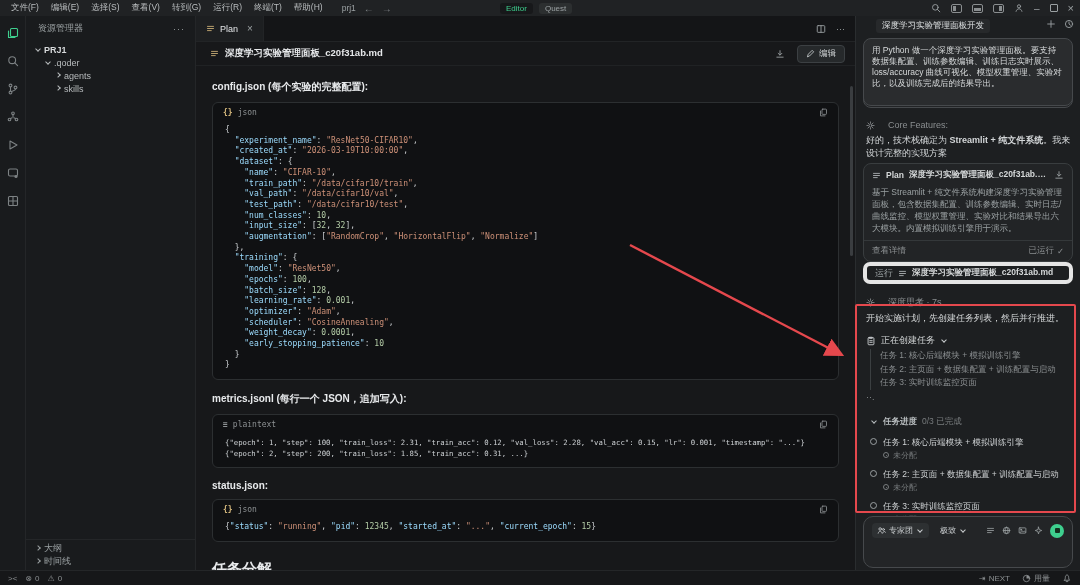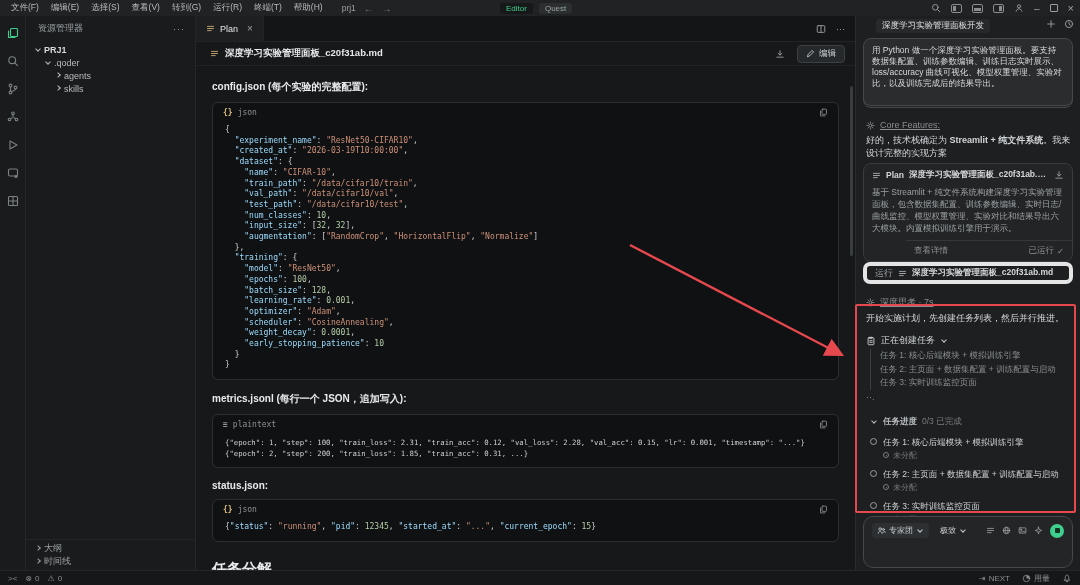--- a/index.html
+++ b/index.html
@@ -84,31 +84,31 @@
   .rp-head { position:absolute; top:3px; left:20px; right:6px; height:16px; display:flex; align-items:flex-start; color:#9aa0a2; }
   .rp-title { background:#27292b; border-radius:3px; padding:1px 6px; color:#dfe2e4; font-size:8.5px; max-width:150px; white-space:nowrap; overflow:hidden; }
   .rp-head-icons { margin-left:auto; display:flex; gap:8px; }
 
   .bubble { border:1px solid #46494c; background:#2a2c2e; border-radius:8px; color:#d6d9da; }
   .user-bubble { position:absolute; top:22px; left:7px; right:7px; height:68px; padding:6px 8px; line-height:11px; font-size:8.5px; z-index:3; }
   .hidden-bubble { position:absolute; top:58px; left:7px; right:7px; height:34px; padding:3px 8px; display:flex; flex-direction:column; justify-content:flex-end; z-index:1; color:#8a8e90; background:#222426; }
   .hb-clip { max-height:7px; overflow:hidden; font-size:8.5px; opacity:.7; }
   .hb-tail { font-size:8.5px; line-height:11px; }
 
-  .rp-row { position:absolute; left:10px; right:10px; display:flex; align-items:center; gap:5px; color:#8a8e90;text-decoration:underline; }
+  .rp-row { position:absolute; left:10px; right:10px; display:flex; align-items:center; gap:13px; color:#8a8e90; }
   .core-row { top:104px; }
   .intro { position:absolute; top:118px; left:10px; right:8px; color:#d3d6d8; font-size:9px; line-height:13px; }
 
   .plan-card { position:absolute; top:147px; left:7px; right:7px; background:#222426; border:1px solid #393d3f; border-radius:8px; z-index:1; }
   .pc-head { display:flex; align-items:center; gap:5px; padding:5px 8px 3px 8px; }
   .pc-type { font-weight:bold; color:#d5d8d9; font-size:8.5px; }
   .pc-file { color:#d5d8d9; font-weight:bold; font-size:8.5px; white-space:nowrap; overflow:hidden; text-overflow:ellipsis; flex:1; }
   .pc-dl { color:#9aa0a2; }
   .pc-body { padding:2px 8px 6px 8px; color:#9aa0a2; font-size:8.5px; line-height:12px; }
-  .pc-foot { border-top:1px solid #34383a; display:flex; padding:4px 8px; color:#8a8e90; font-size:8.5px;margin-left:42px; }
+  .pc-foot { border-top:1px solid #34383a; display:flex; padding:4px 8px; color:#8a8e90; font-size:8.5px; }
   .pc-status { margin-left:auto; display:flex; align-items:center; gap:3px; }
 
   .run-row { position:absolute; top:246px; left:7px; right:7px; height:22px; border:4px solid #e5e5e5; border-radius:7px; display:flex; align-items:center; gap:5px; padding:0 8px; }
   .run-lbl { color:#9aa0a2; }
   .run-file { color:#d5d8d9; font-weight:bold; white-space:nowrap; overflow:hidden; text-overflow:ellipsis; font-size:8.5px; }
   .think-row { top:280px; }
 
   .flow-zone { position:absolute; top:296px; left:10px; right:10px; }
   .hl-lead { color:#d6d9da; font-size:9px; margin-bottom:9px; }
   .creating-row { display:flex; align-items:center; gap:5px; color:#c8ccce; margin-bottom:2px; }

